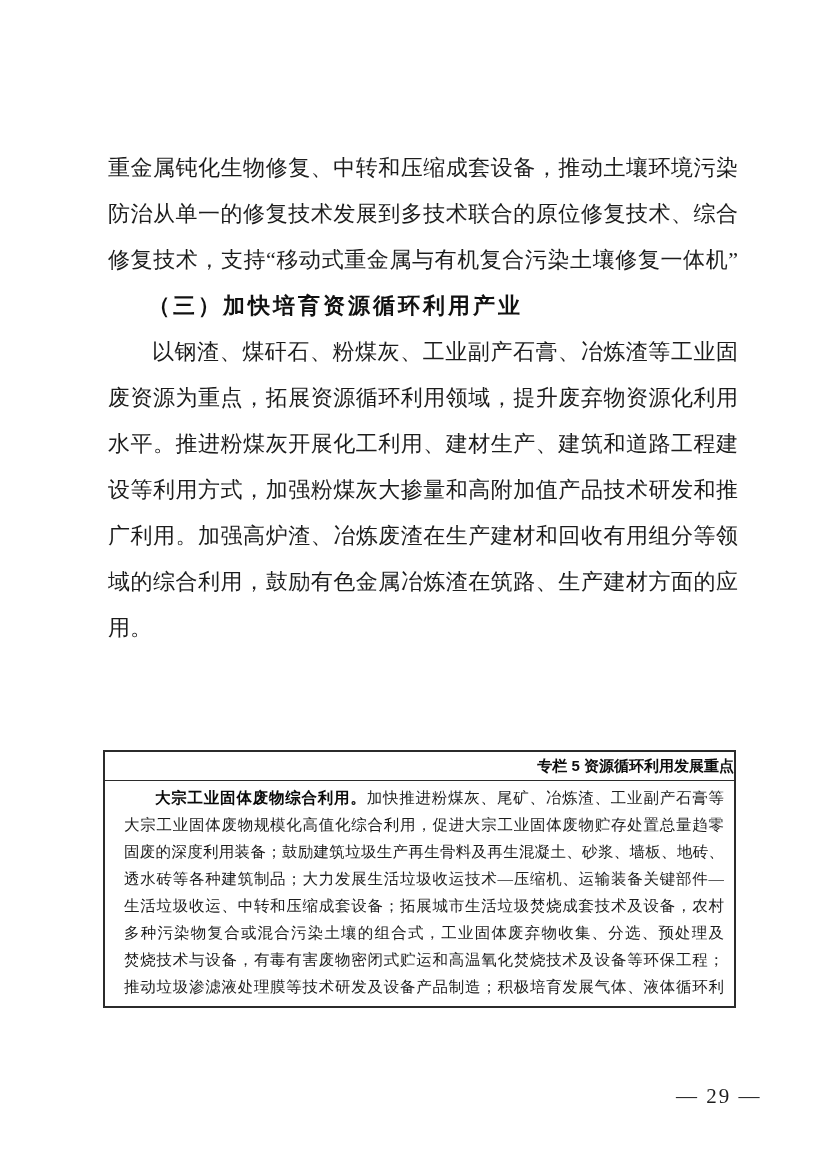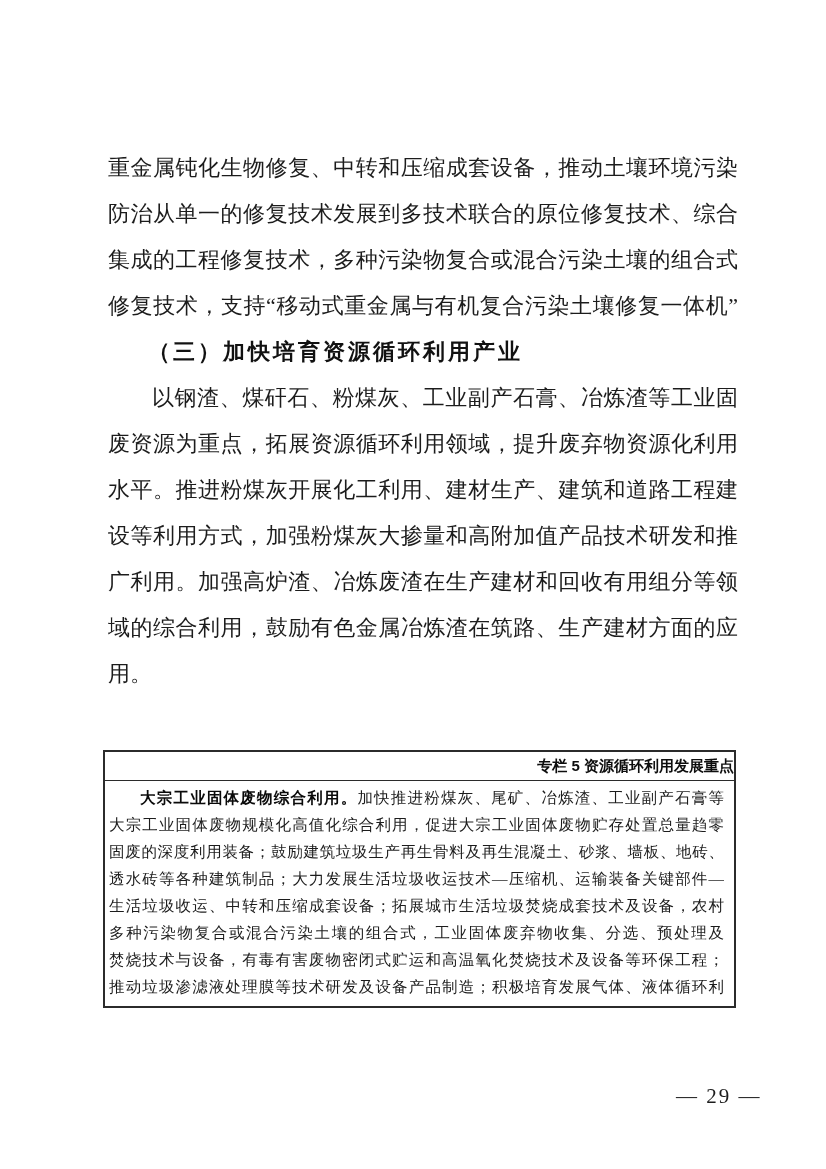--- a/index.html
+++ b/index.html
@@ -63,21 +63,21 @@
     line-height: 28px;
     text-align: right;
     font-family: "Liberation Sans", "DejaVu Sans", sans-serif;
     font-weight: bold;
     font-size: 15px;
     color: #0d0d0d;
     border-bottom: 1.5px solid #2b2b2b;
     overflow: hidden;
   }
   .panel-body {
-    padding: 3px 10px 6px 4px;
+    padding: 3px 10px 6px 19px;
   }
   .panel-line {
     height: 27px;
     line-height: 27px;
     font-size: 15.5px;
     overflow: hidden;
     text-align: justify;
     text-align-last: justify;
     color: #1c1c1c;
   }
@@ -103,21 +103,20 @@
 </head>
 <body>
 
 <div class="page">
 
   <div class="content">
 
     <div>
       <div class="line">重金属钝化生物修复、中转和压缩成套设备，推动土壤环境污染</div>
       <div class="line">防治从单一的修复技术发展到多技术联合的原位修复技术、综合</div>
-      <div class="line">集成的工程修复技术，多种污染物复合或混合污染土壤的组合式</div>
       <div class="line">修复技术，支持“移动式重金属与有机复合污染土壤修复一体机”</div>
     </div>
 
     <div class="section-heading">（三）加快培育资源循环利用产业</div>
 
     <div>
       <div class="line indent">以钢渣、煤矸石、粉煤灰、工业副产石膏、冶炼渣等工业固</div>
       <div class="line">废资源为重点，拓展资源循环利用领域，提升废弃物资源化利用</div>
       <div class="line">水平。推进粉煤灰开展化工利用、建材生产、建筑和道路工程建</div>
       <div class="line">设等利用方式，加强粉煤灰大掺量和高附加值产品技术研发和推</div>

